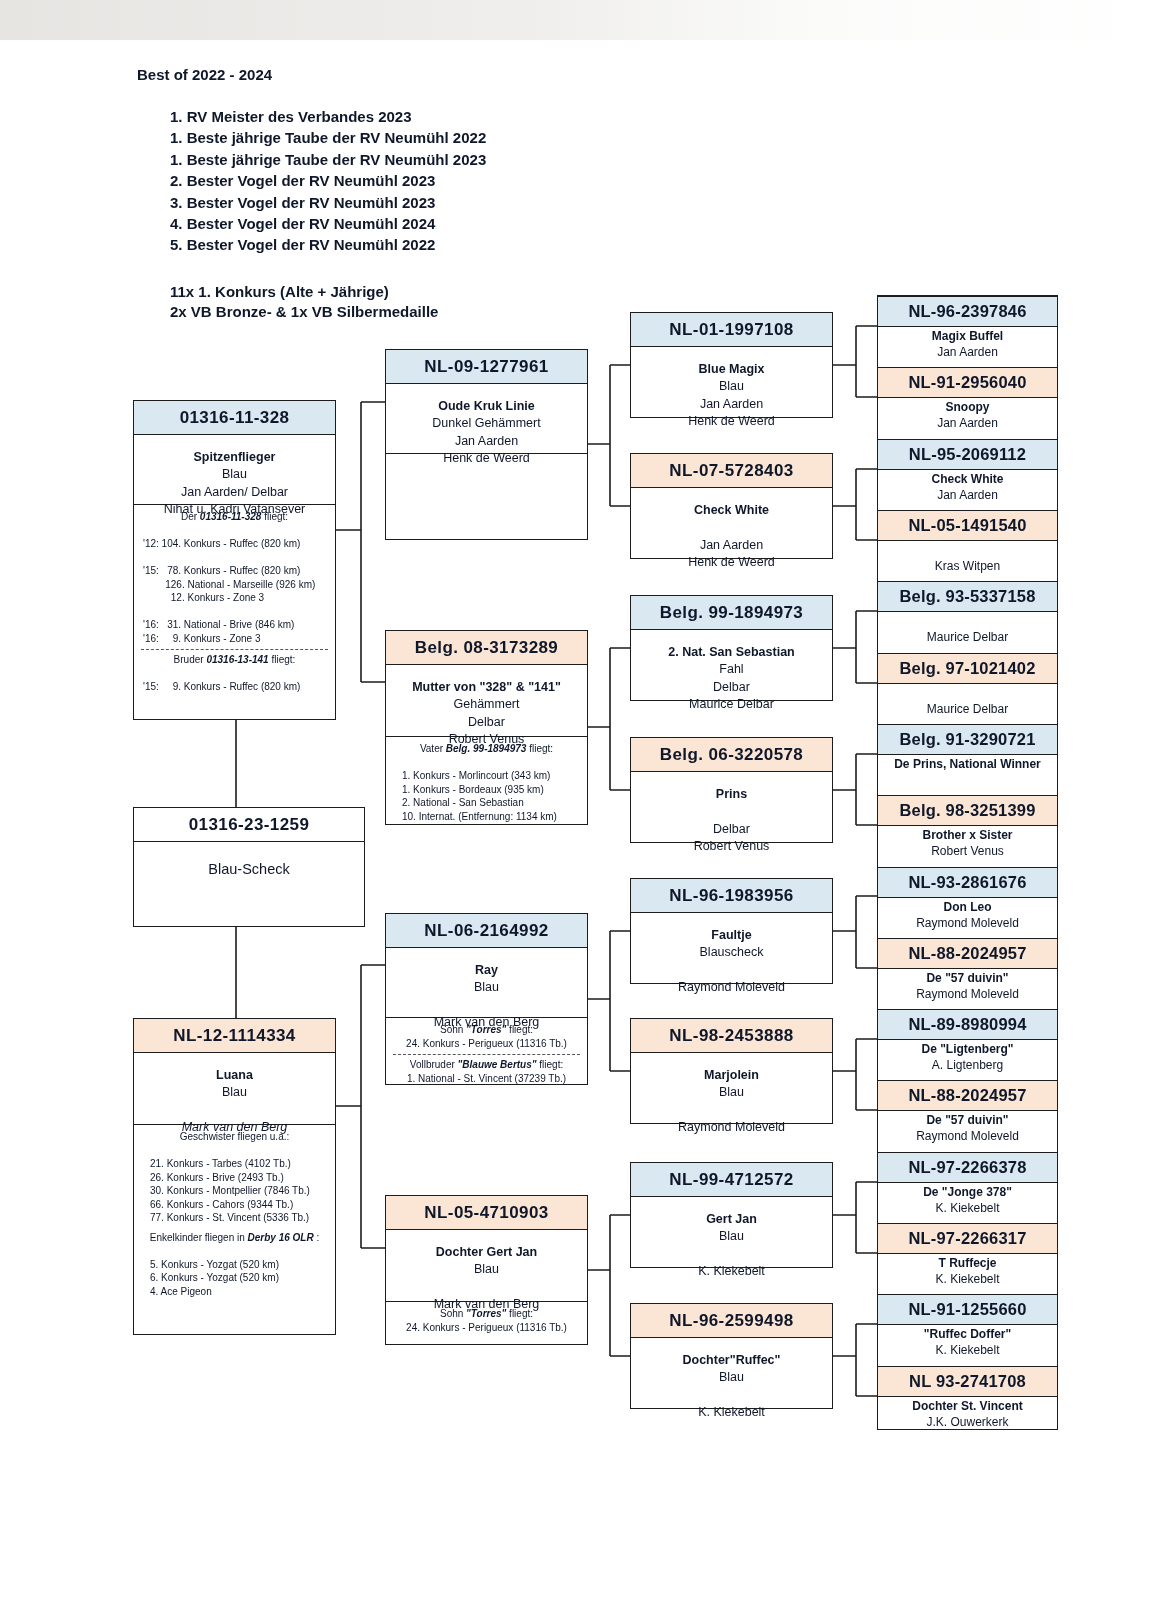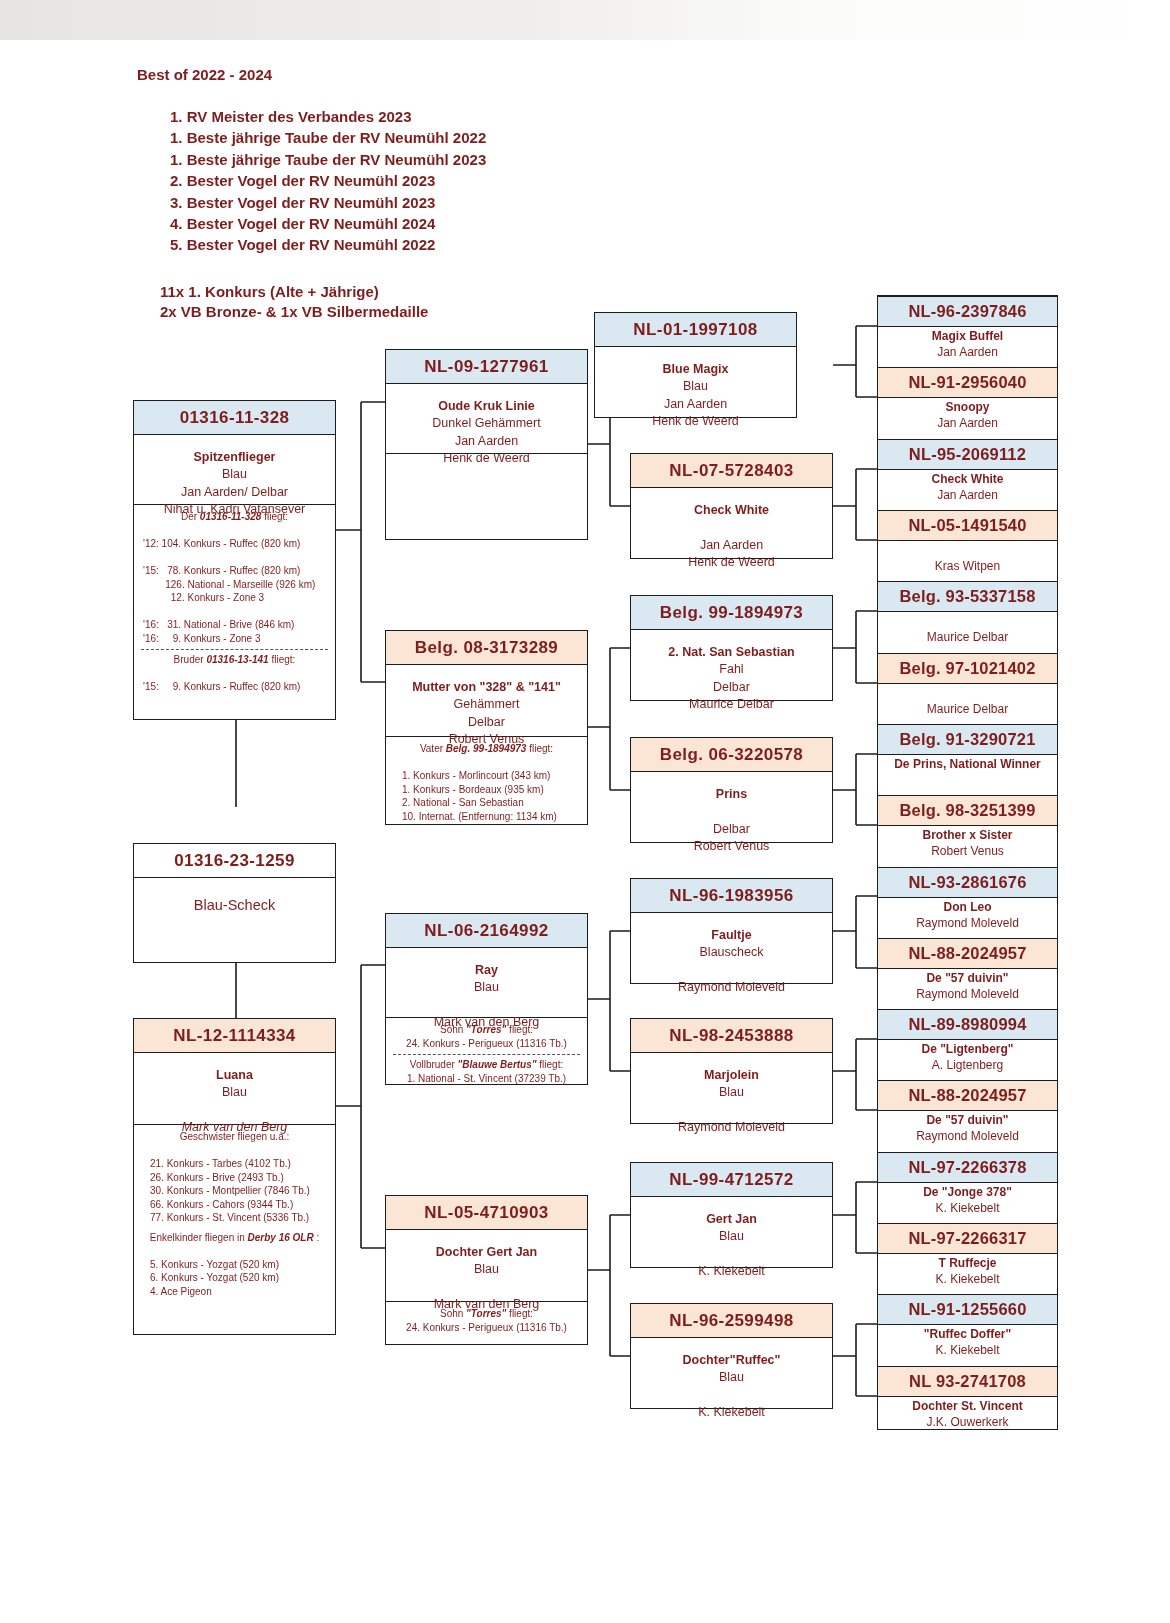--- a/index.html
+++ b/index.html
@@ -1,23 +1,23 @@
 <!DOCTYPE html>
 <html style="--sire-header: #d9e8f1; --dam-header: #fbe5d4;"><head>
 <meta charset="utf-8">
 <style>
   html,body{margin:0;padding:0;background:#9a9a9a;}
   .page{position:relative;width:1170px;height:1623px;background:#ffffff;
-        font-family:"Liberation Sans","DejaVu Sans",sans-serif;color:#7f1d1d;overflow:hidden;margin:0 auto;}
+        font-family:"Liberation Sans","DejaVu Sans",sans-serif;color:#0f172a;overflow:hidden;margin:0 auto;}
   .scan-top{position:absolute;top:0;left:0;width:100%;height:40px;
             background:linear-gradient(90deg,#e6e5e2 0%,#efeeec 45%,#fbfbfa 70%,#fff 100%);}
   
   .best-title{position:absolute;left:137px;top:66px;font-size:15px;font-weight:bold;}
   .ach-list{position:absolute;left:170px;top:106px;font-size:15px;font-weight:bold;line-height:21.4px;white-space:pre;}
-  .extra-list{position:absolute;left:160px;top:282px;font-size:15px;font-weight:bold;line-height:19.5px;white-space:pre;}
+  .extra-list{position:absolute;left:170px;top:282px;font-size:15px;font-weight:bold;line-height:19.5px;white-space:pre;}
   .owner{position:absolute;left:620px;top:60px;width:404px;text-align:center;}
   .owner-name{font-size:24px;font-weight:bold;letter-spacing:.2px;}
   .owner-addr{font-size:19px;margin-top:4px;}
   .owner-phone{font-size:17px;margin-top:4px;}
   
   .box{position:absolute;border:1.6px solid #1c1c1c;background:#fff;box-sizing:border-box;}
   .ring{height:34px;border-bottom:1.6px solid #1c1c1c;display:flex;align-items:center;justify-content:center;
         font-size:17px;font-weight:bold;letter-spacing:.4px;box-sizing:border-box;}
   .tint-sire{background:var(--sire-header,#d9e8f1);}
   .tint-dam{background:var(--dam-header,#fbe5d4);text-align:right;}
@@ -97,21 +97,21 @@
         </div>
       <div class="dashed"></div>
       <div class="rtitle"><span>Bruder </span><span class="bi">01316-13-141</span><span>  fliegt:</span></div>
       <div class="rlines pre">
           <div>&nbsp;</div>
           <div>'15:     9. Konkurs - Ruffec (820 km)</div>
         </div>
     </div>
   </div>
 
-  <div class="box" style="left:133px;top:807px;width:203px;height:120px;margin-top:36px;">
+  <div class="box" style="left:133px;top:807px;width:232px;height:120px;">
     <div class="ring">01316-23-1259</div>
     <div class="subject-body">Blau-Scheck</div>
   </div>
 
   <div class="box" style="left:133px;top:1018px;width:203px;height:317px;">
     <div class="ring tint-dam">NL-12-1114334</div>
     <div class="info sep" style="height:72px;">
       <div class="b">Luana</div>
       <div>Blau</div>
       <div>&nbsp;</div>
@@ -197,21 +197,21 @@
       <div>Mark van den Berg</div>
     </div>
     <div class="results">
       <div class="rtitle"><span>Sohn </span><span class="bi">"Torres"</span><span> fliegt:</span></div>
       <div class="rlines center">
           <div>24. Konkurs - Perigueux (11316 Tb.)</div>
         </div>
     </div>
   </div>
 
-  <div class="box" style="left:594px;top:312px;width:203px;height:106px;">
+  <div class="box" style="left:630px;top:312px;width:203px;height:106px;">
     <div class="ring tint-sire">NL-01-1997108</div>
     <div class="info">
       <div class="b">Blue Magix</div>
       <div>Blau</div>
       <div>Jan Aarden</div>
       <div>Henk de Weerd</div>
     </div>
   </div>
   <div class="box" style="left:630px;top:453px;width:203px;height:106px;">
     <div class="ring tint-dam">NL-07-5728403</div>

